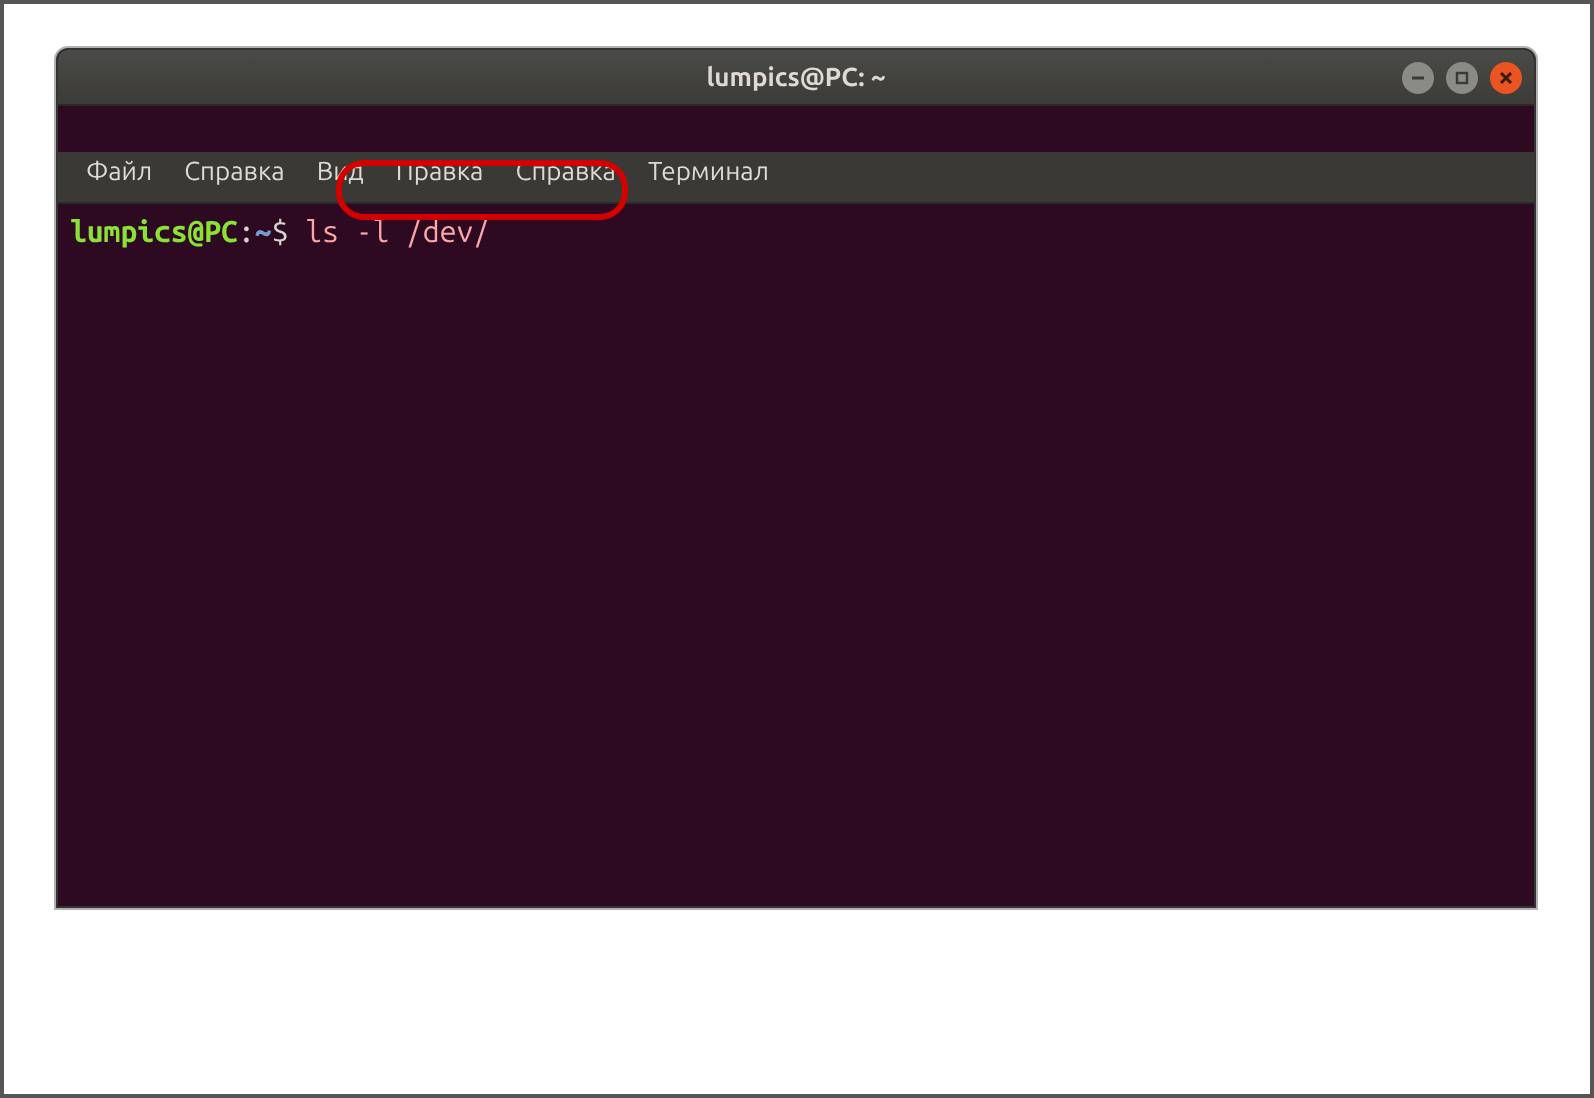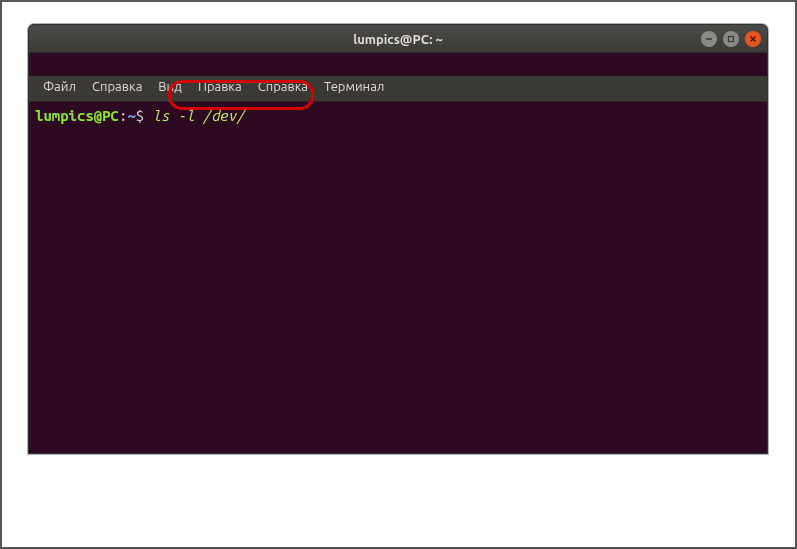--- a/index.html
+++ b/index.html
@@ -96,22 +96,21 @@
       color: #d3d7cf;
     }
     .prompt-path {
       color: #729fcf;
       font-weight: bold;
     }
     .prompt-dollar {
       color: #d3d7cf;
     }
     .cmd-text {
-      color: #bef264;
-      font-style: italic;
+      color: #fca5a5;
     }
     .highlight-box {
       position: absolute;
       border: 3px solid #d40000;
       border-radius: 14px;
       pointer-events: none;
     }
     .highlight-cmd {
       top: 80px;
       left: 168px;

